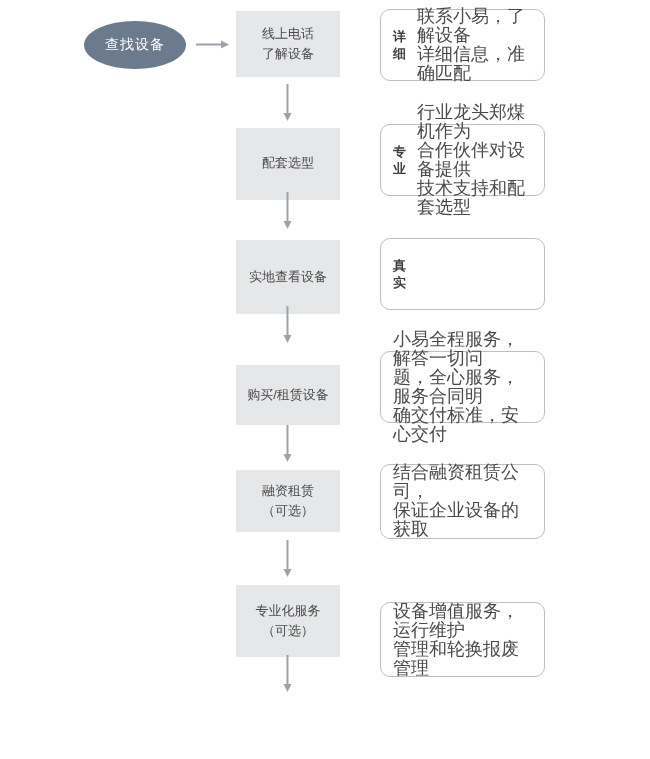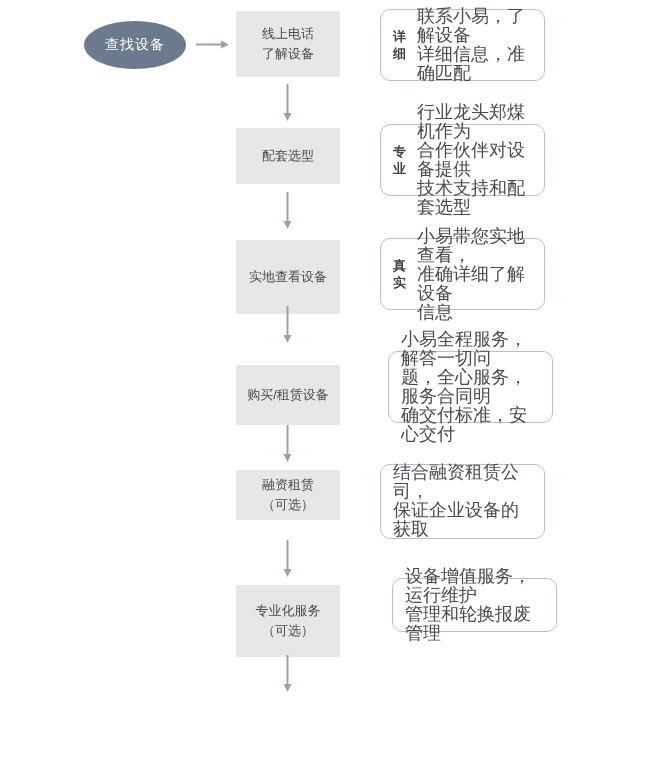--- a/index.html
+++ b/index.html
@@ -120,42 +120,42 @@
   </svg>
 
   <div class="step" style="top:11px; height:66px;">线上电话
 了解设备</div>
 
   <svg class="arrow-v" style="left:282px; top:84px; height:38px;" viewBox="0 0 11 38">
     <line x1="5.5" y1="0" x2="5.5" y2="29" stroke="#9aa3ab" stroke-width="2"></line>
     <polygon points="1.5,29 5.5,37 9.5,29" fill="#9aa3ab"></polygon>
   </svg>
 
-  <div class="step" style="top:128px; height:56px;">配套选型</div>
+  <div class="step" style="top:128px; height:72px;font-family:Liberation Mono, monospace;">配套选型</div>
 
   <svg class="arrow-v" style="left:282px; top:192px; height:38px;" viewBox="0 0 11 38">
     <line x1="5.5" y1="0" x2="5.5" y2="29" stroke="#9aa3ab" stroke-width="2"></line>
     <polygon points="1.5,29 5.5,37 9.5,29" fill="#9aa3ab"></polygon>
   </svg>
 
   <div class="step" style="top:240px; height:74px;">实地查看设备</div>
 
   <svg class="arrow-v" style="left:282px; top:306px; height:38px;" viewBox="0 0 11 38">
     <line x1="5.5" y1="0" x2="5.5" y2="29" stroke="#9aa3ab" stroke-width="2"></line>
     <polygon points="1.5,29 5.5,37 9.5,29" fill="#9aa3ab"></polygon>
   </svg>
 
   <div class="step" style="top:357px; height:60px;margin-top:8px;">购买/租赁设备</div>
 
   <svg class="arrow-v" style="left:282px; top:425px; height:38px;" viewBox="0 0 11 38">
     <line x1="5.5" y1="0" x2="5.5" y2="29" stroke="#9aa3ab" stroke-width="2"></line>
     <polygon points="1.5,29 5.5,37 9.5,29" fill="#9aa3ab"></polygon>
   </svg>
 
-  <div class="step" style="top:470px; height:50px;">融资租赁
+  <div class="step" style="top:470px; height:62px;">融资租赁
 （可选）</div>
 
   <svg class="arrow-v" style="left:282px; top:540px; height:38px;" viewBox="0 0 11 38">
     <line x1="5.5" y1="0" x2="5.5" y2="29" stroke="#9aa3ab" stroke-width="2"></line>
     <polygon points="1.5,29 5.5,37 9.5,29" fill="#9aa3ab"></polygon>
   </svg>
 
   <div class="step" style="top:585px; height:72px;">专业化服务
 （可选）</div>
 
@@ -176,34 +176,31 @@
     <span class="note-tag">专
 业</span>
     <span class="note-text">行业龙头郑煤机作为
 合作伙伴对设备提供
 技术支持和配套选型</span>
   </div>
 
   <div class="note" style="top:238px; width:165px; height:72px;">
     <span class="note-tag">真
 实</span>
-    <span class="note-text">小易带您实地查看，
-准确详细了解设备
-信息</span>
-  </div>
-
-  <div class="note" style="top:351px; width:165px; height:72px;margin-left:8px;">
+  </div>
+
+  <div class="note" style="top:351px; width:165px; height:72px;">
     <span class="note-text">小易全程服务，解答一切问
 题，全心服务，服务合同明
 确交付标准，安心交付</span>
   </div>
 
   <div class="note" style="top:464px; width:165px; height:75px;font-family:Liberation Mono, monospace;">
     <span class="note-text">结合融资租赁公司，
 保证企业设备的获取</span>
   </div>
 
-  <div class="note" style="top:578px; width:165px; height:54px;margin-left:12px;">
+  <div class="note" style="top:602px; width:165px; height:75px;">
     <span class="note-text">设备增值服务，运行维护
 管理和轮换报废管理</span>
   </div>
 
 </div>
 
 </body></html>

